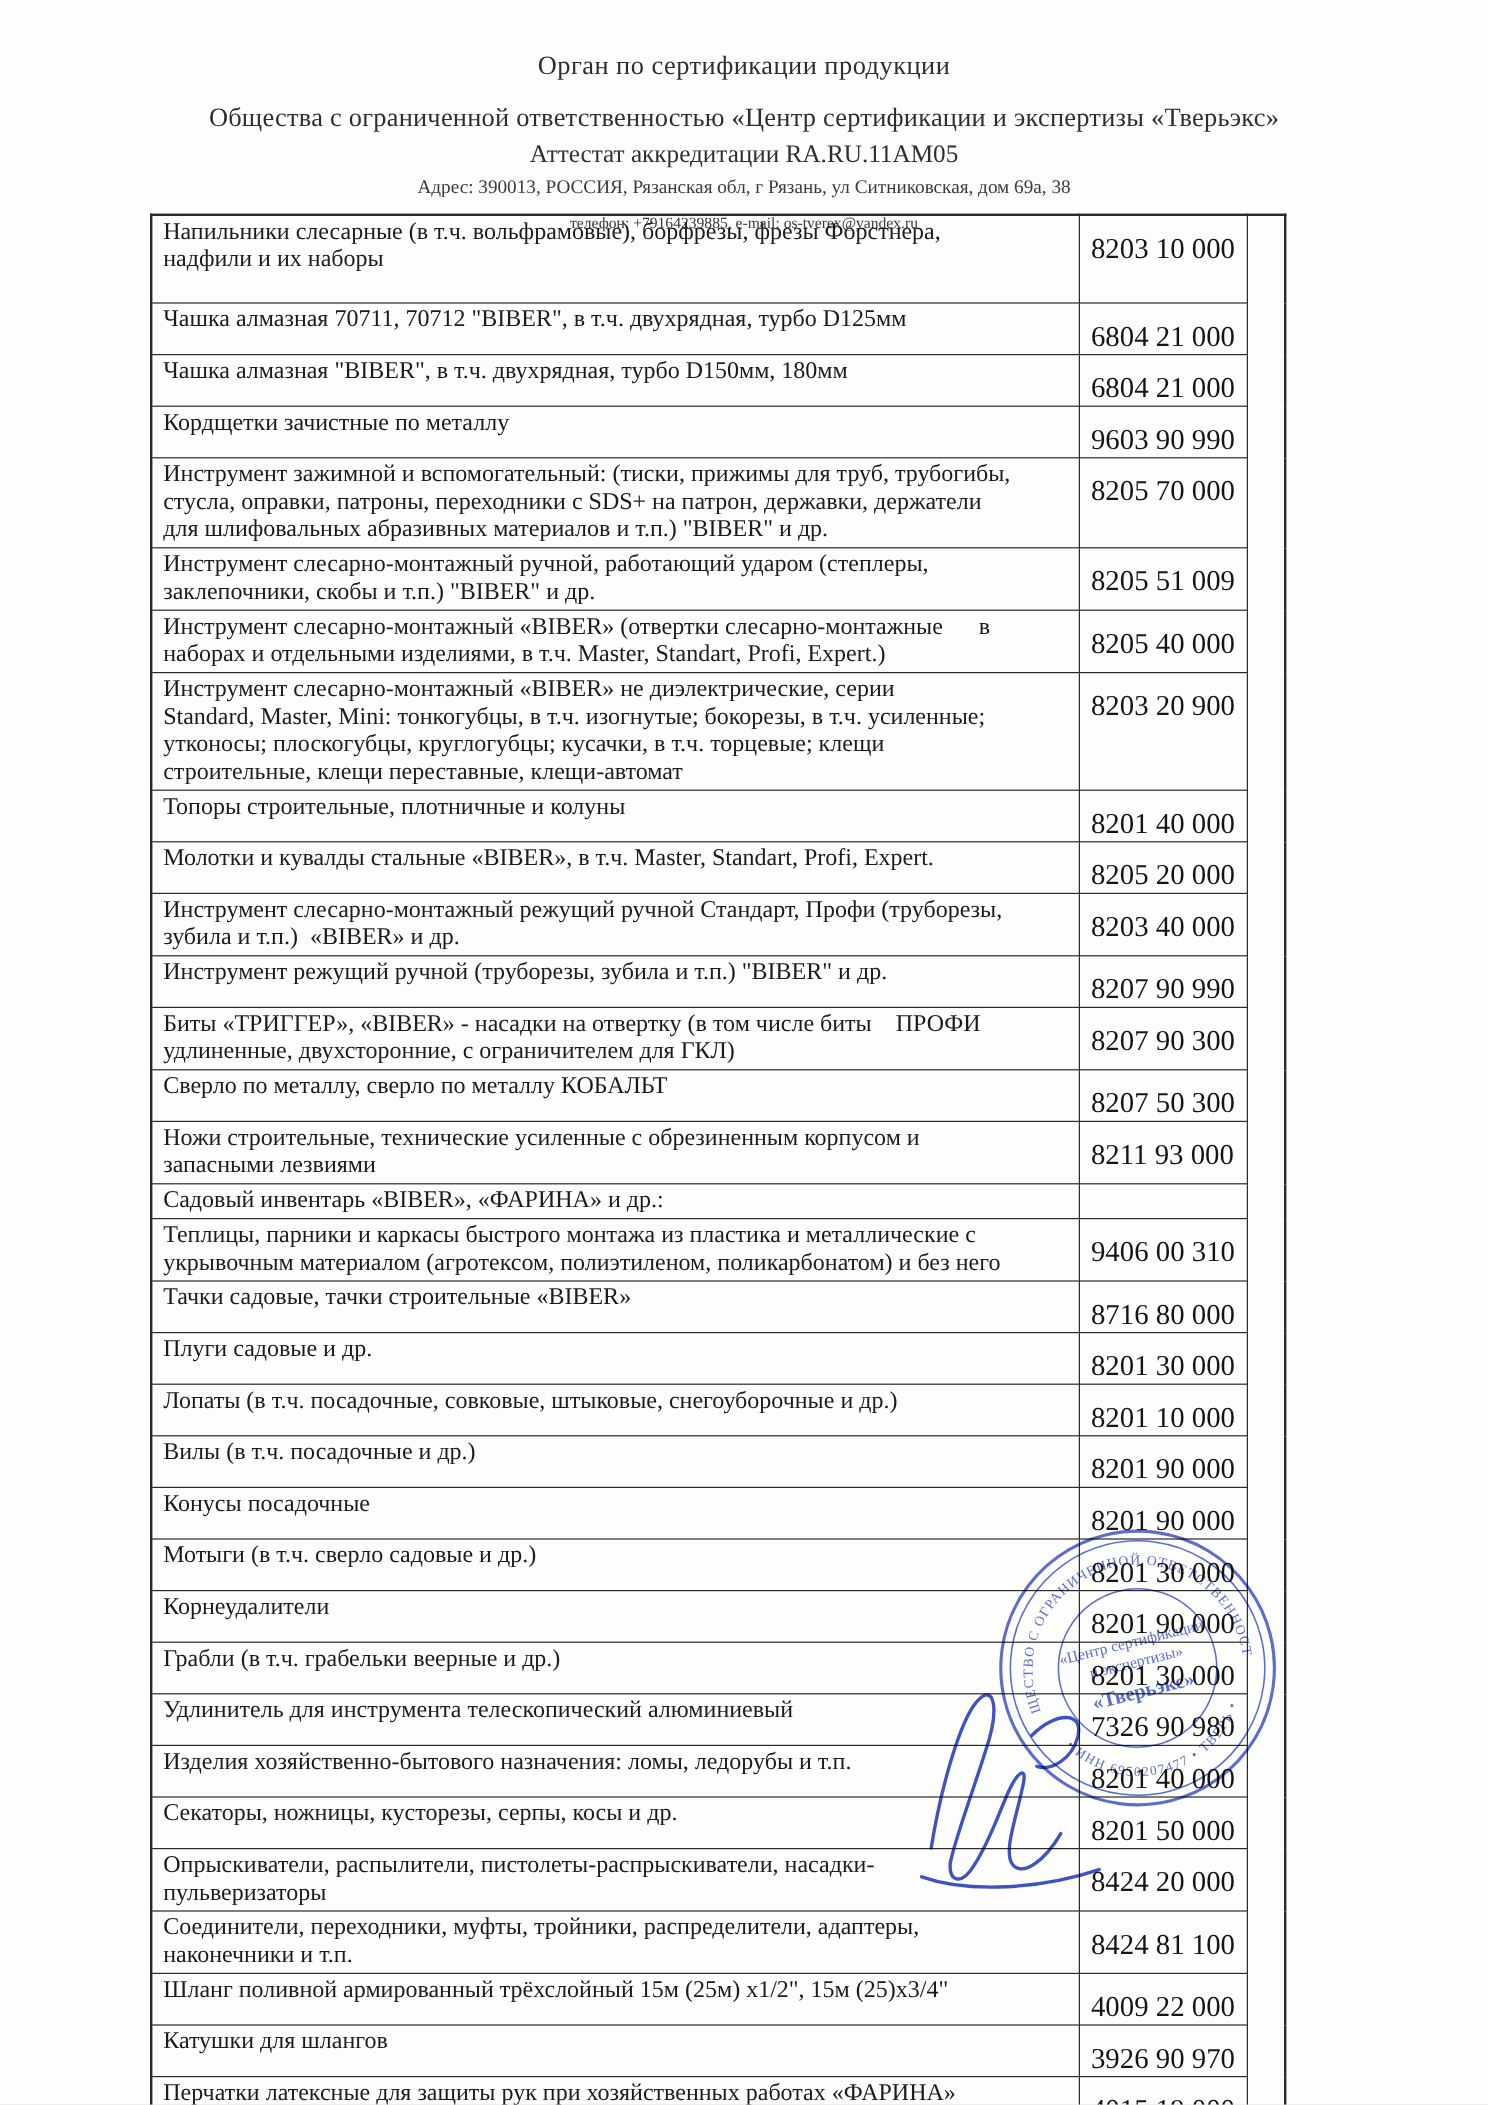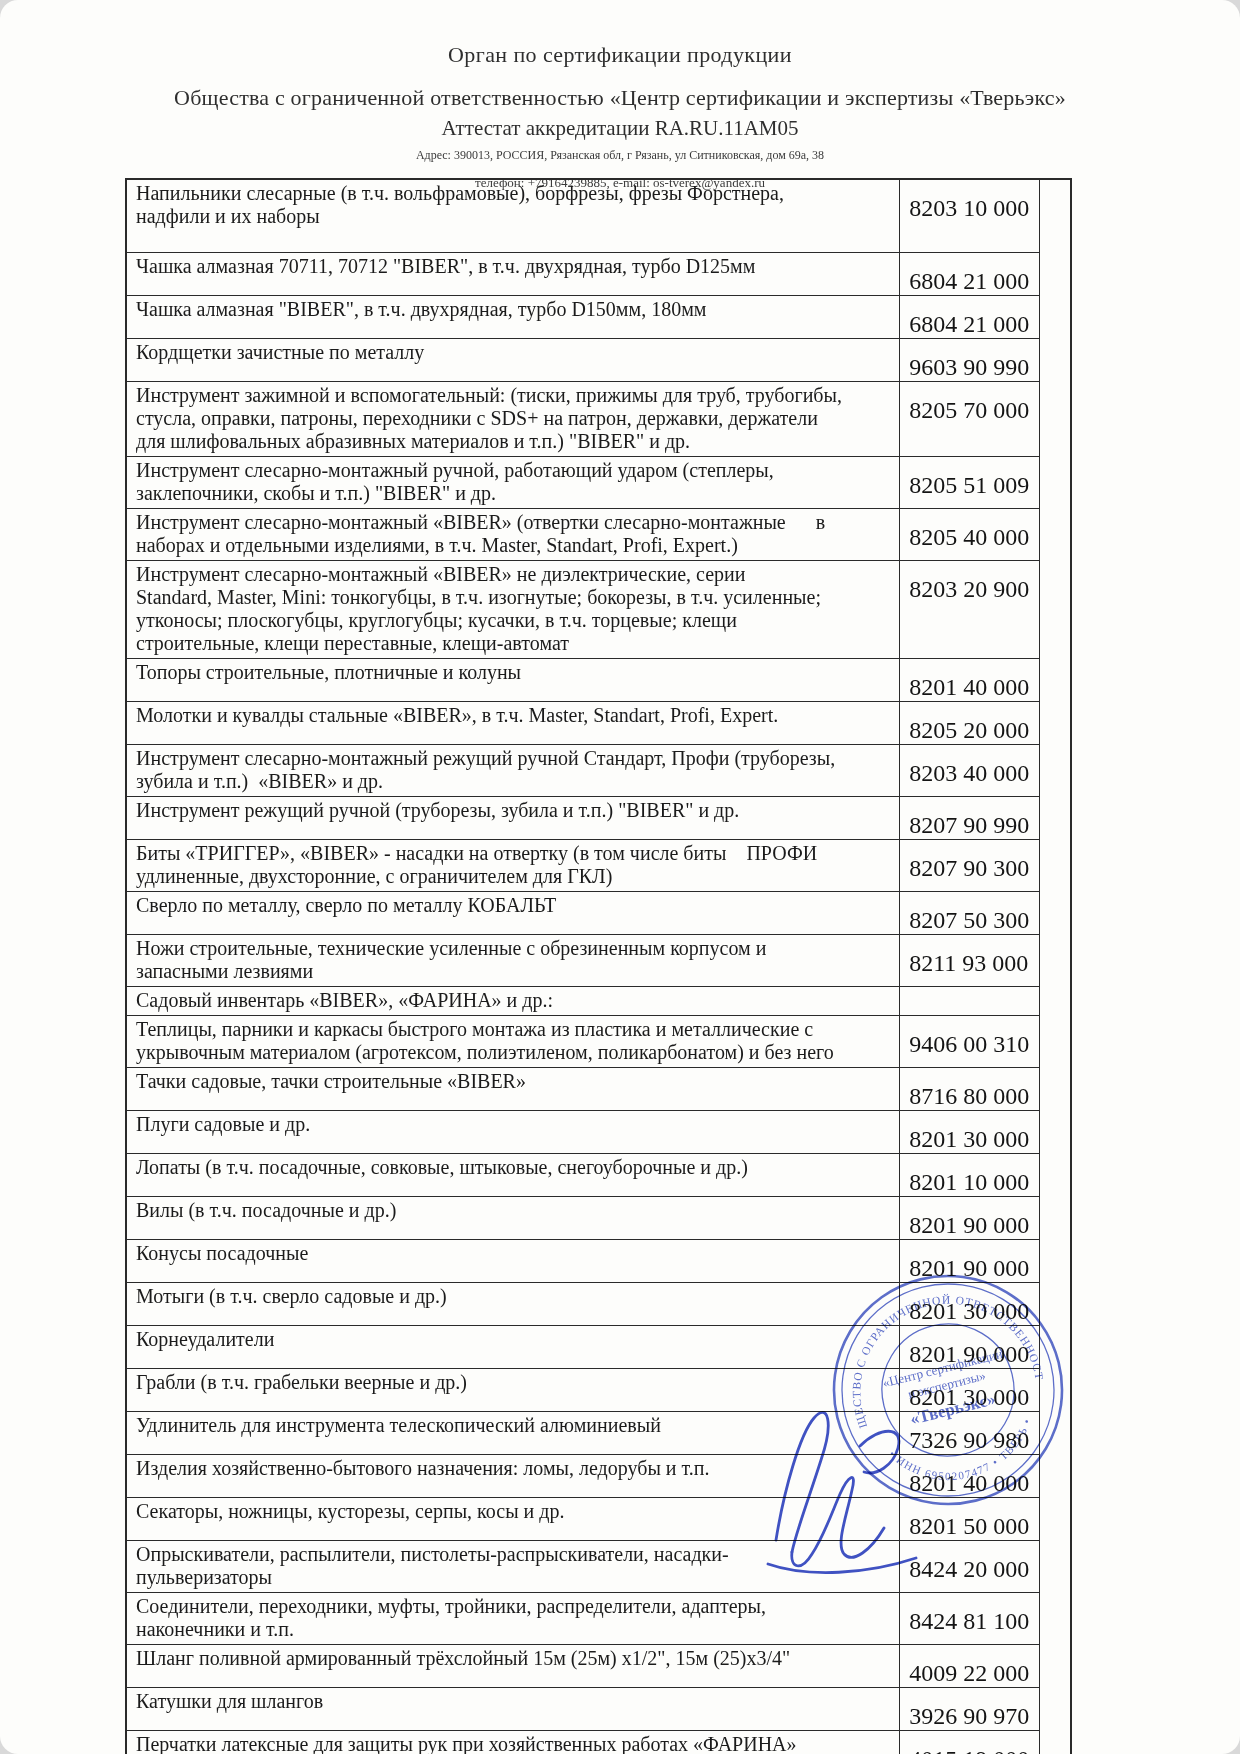--- a/index.html
+++ b/index.html
@@ -5,31 +5,30 @@
   * { margin:0; padding:0; box-sizing:border-box; }
   html,body { background:#d9d9d9; }
   .page {
     position:relative;
     width:1240px; height:1754px;
     margin:0 auto;
     background:#fdfdfb;
     font-family:"Liberation Serif","DejaVu Serif",serif;
     color:#1d1d1d;
     overflow:hidden;
-    border-radius:18px;
   }
   
   .doc-header {
     position:absolute; top:42px; left:0; width:100%;
     text-align:center; color:#2e2e2e;
   }
   .h-line1 { font-size:22px; letter-spacing:.4px; }
   .h-line2 { font-size:22px; margin-top:17px; letter-spacing:.2px; }
   .h-line3 { font-size:21px; margin-top:5px; }
-  .h-line4 { font-size:12px; margin-top:7px; color:#3a3a3a; }
+  .h-line4 { font-size:16px; margin-top:7px; color:#3a3a3a; }
   .h-line5 { font-size:13px; margin-top:12px; color:#3a3a3a; }
   
   table.product-table {
     position:absolute; left:125px; top:178px;
     width:947px;
     border-collapse:collapse;
     table-layout:fixed;
   }
   table.product-table { border:2px solid #2a2a2a; }
   td { border:1.6px solid #2a2a2a; vertical-align:top; }

